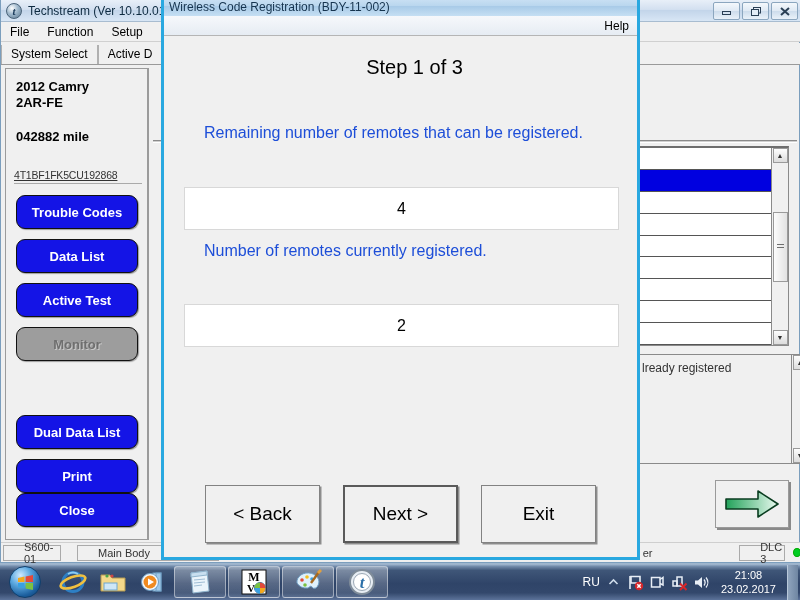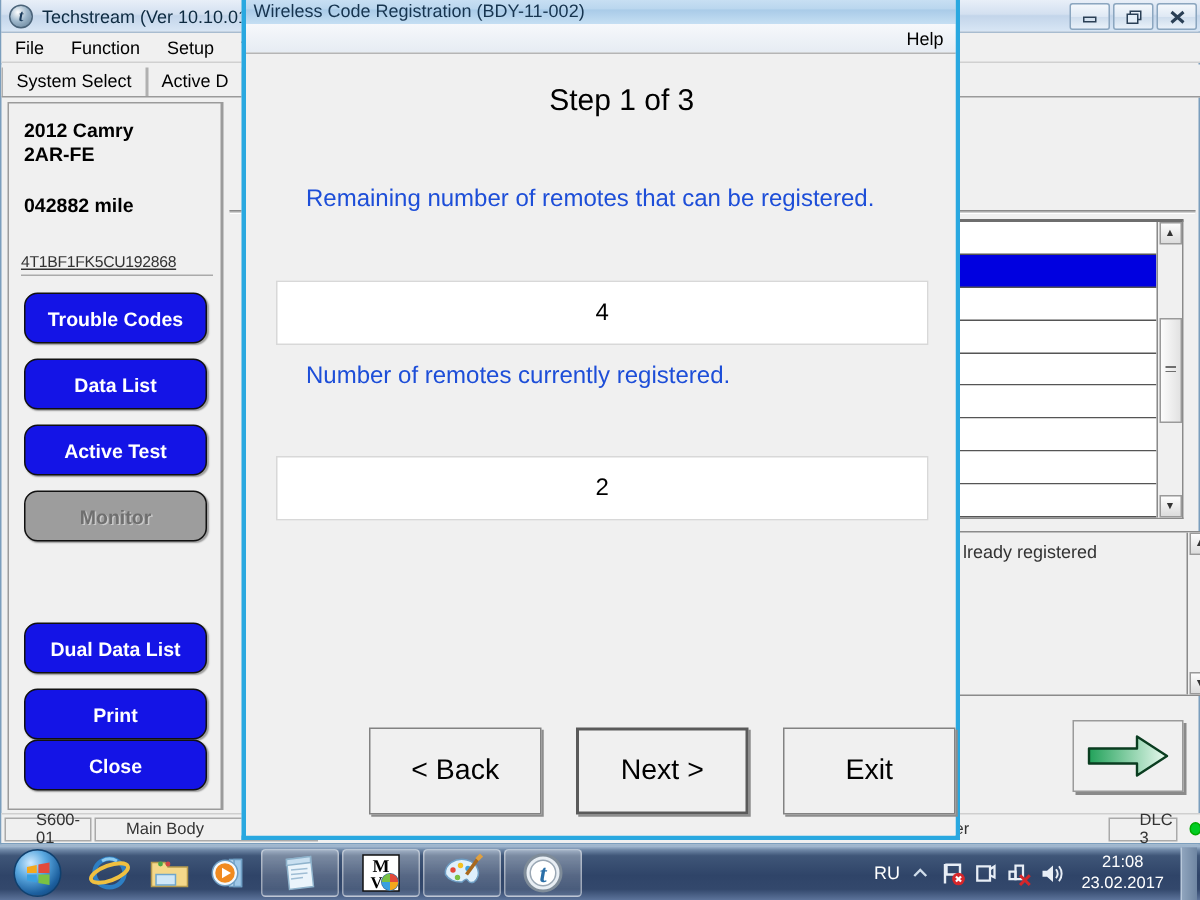--- a/index.html
+++ b/index.html
@@ -188,21 +188,21 @@
   }
   #lbl-current { position:absolute; left:20px; top:204px; width:420px; }
   #val-current {
     position:absolute; left:20px; top:268px; width:435px; height:43px;
     background:#fff; border:1px solid #d8d8d8;
     display:flex; align-items:center; justify-content:center;
     font-size:16px; color:#000;
   }
   #dlg-buttons {
     position:absolute; left:0; bottom:14px; width:100%;
-    display:flex; justify-content:flex-end; gap:23px;
+    display:flex; justify-content:center; gap:23px;
   }
   .dlg-btn {
     width:115px; height:58px;
     background:#f0f0f0;
     border:1px solid #828282;
     box-shadow: 1.5px 1.5px 0 #8d8d8d;
     font-size:19px; color:#000;
     display:flex; align-items:center; justify-content:center;
   }
   .dlg-btn.default { border:2px solid #5a5a5a; }
@@ -340,21 +340,21 @@
             <stop offset="100%" stop-color="#eafaf0"></stop>
           </linearGradient>
         </defs>
         <path d="M2 10 L34 10 L34 2 L54 15 L34 28 L34 20 L2 20 Z" fill="url(#ag)" stroke="#0a3d20" stroke-width="1.6" stroke-linejoin="round"></path>
       </svg>
     </div>
   </div>
 
   <div id="app-statusbar">
     <div class="sb-cell" style="width:58px; margin-left:2px;">S600-01</div>
-    <div class="sb-cell" style="width:162px; margin-left:2px;">Main Body</div>
+    <div class="sb-cell" style="width:162px; margin-left:16px;">Main Body</div>
     <div class="sb-cell" style="width:132px; margin-left:404px; border:none;">er</div>
     <div class="sb-cell" style="width:46px;">DLC 3</div>
     <div id="sb-dot"></div>
   </div>
 </div>
 
 <div id="dialog">
   <div id="dlg-titlebar">
     <div id="dlg-title-text">Wireless Code Registration (BDY-11-002)</div>
   </div>

